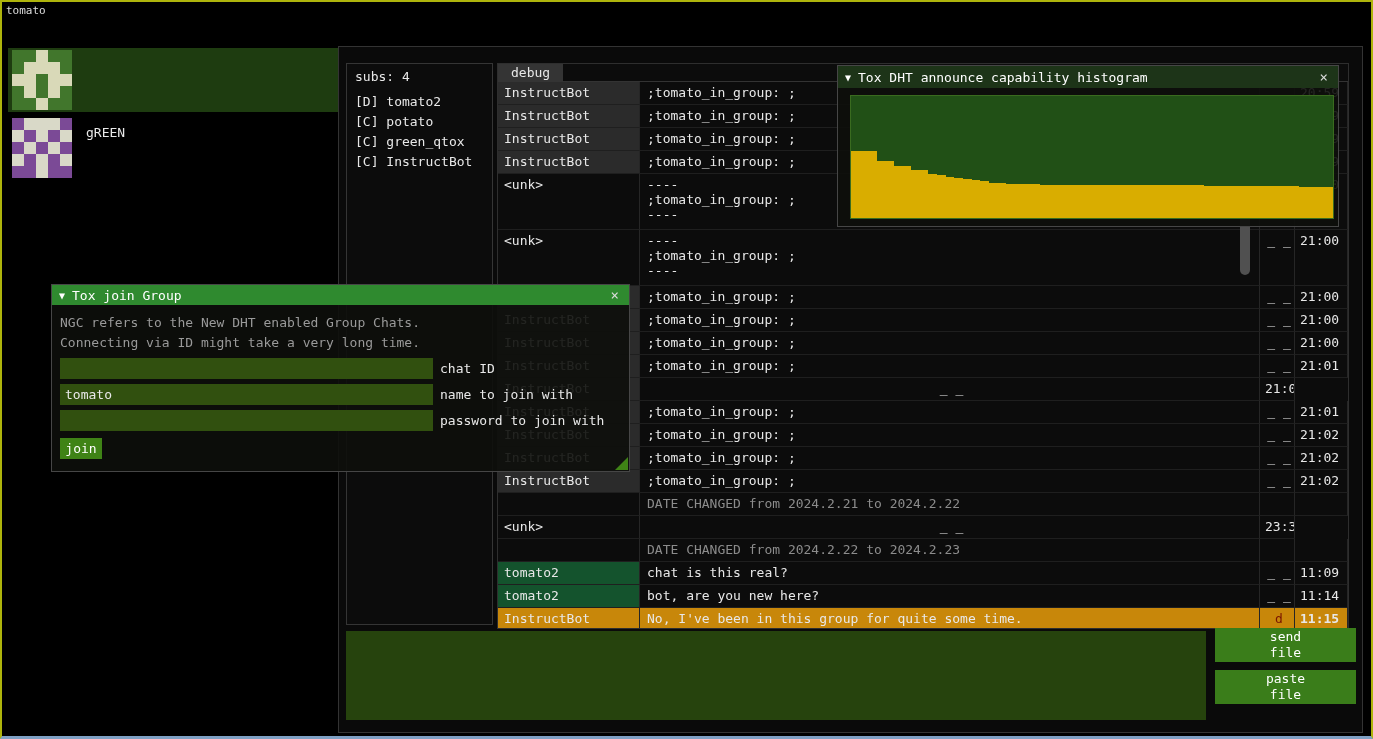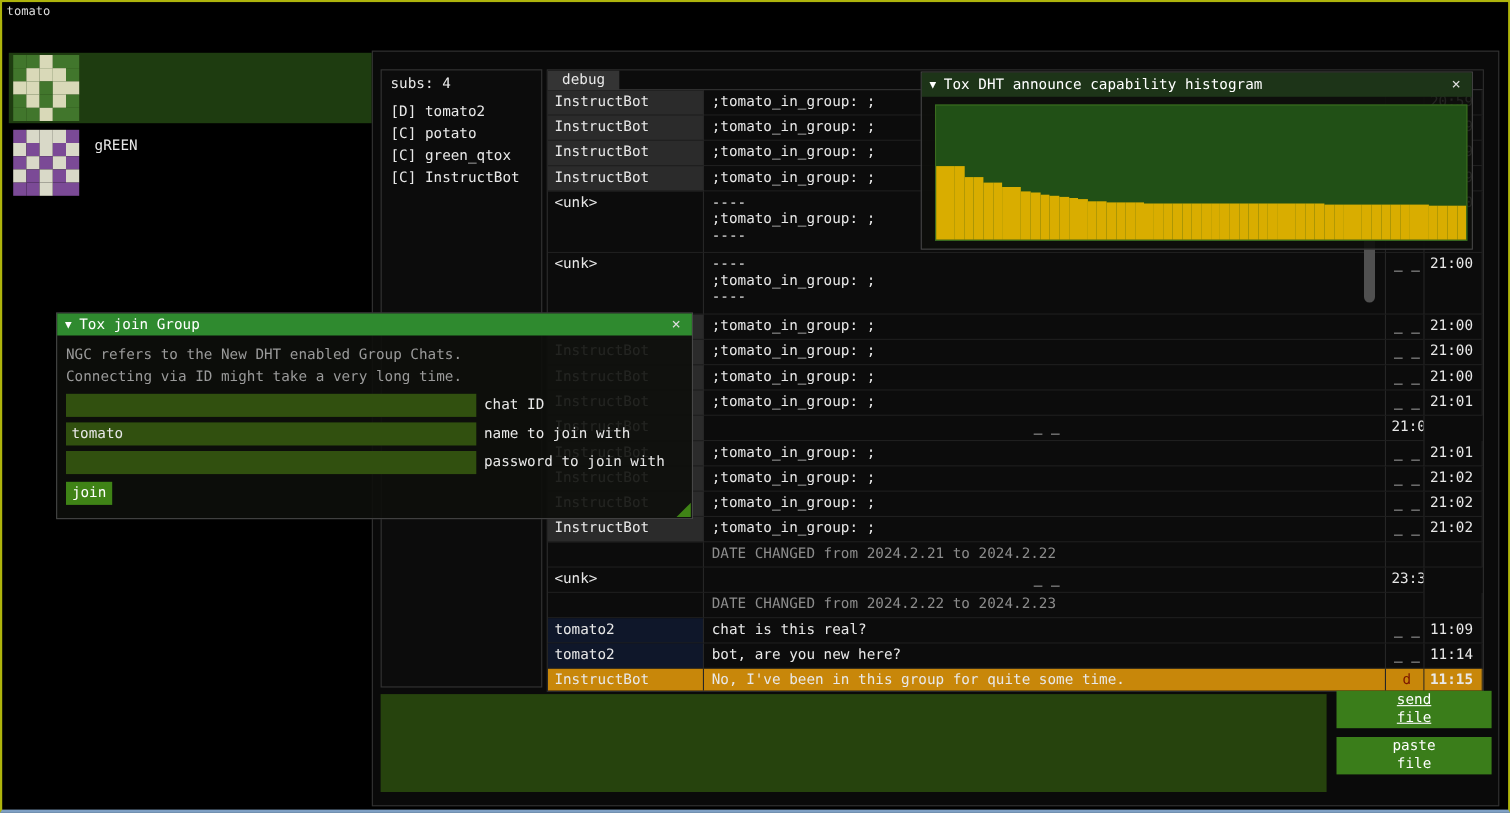--- a/index.html
+++ b/index.html
@@ -30,34 +30,34 @@
 
   .chat-panel { position:absolute; left:158px; top:16px; width:852px; height:566px; border:1px solid #2e2e2e; background:#0c0c0c; overflow:hidden; }
   .tabbar { height:18px; border-bottom:1px solid #333; }
   .tab { display:inline-block; height:18px; padding:1px 13px; background:#343434; }
   .message-list { position:absolute; left:0; top:18px; width:850px; bottom:0; overflow:hidden; }
   .crow { display:grid; grid-template-columns:142px 620px 35px 53px; height:23px; }
   .crow.multiline { height:56px; }
   .cell { border-right:1px solid #262626; border-bottom:1px solid #1f1f1f; padding-top:3px; overflow:hidden; }
   .sender { padding-left:6px; white-space:pre; }
   .sender.bot { background:#2b2b2b; }
-  .sender.self { background:#0f172a; }
+  .sender.self { background:#14532d; }
   .msg { padding-left:7px; white-space:pre-line; }
   .flags { padding-left:4px; white-space:pre;text-align:center; }
   .time { padding-left:5px; white-space:pre; }
   .crow.system .msg { color:#8c8c8c; }
   .crow.highlight .cell { background:#c8870a; }
   .crow.highlight .flags { color:#7a1500; }
   .crow.highlight .time { font-weight:bold; }
 
   .scroll-thumb { position:absolute; left:1238px; top:168px; width:10px; height:105px; background:#505050; border-radius:5px; z-index:5; }
 
   .chat-input { position:absolute; left:7px; top:584px; width:860px; height:89px; background:#26430d; border:none; outline:none; resize:none; color:#e8e8e8; font-family:inherit; font-size:inherit; padding:4px 6px; }
   .file-btn { position:absolute; left:876px; width:141px; height:34px; background:#3a7d1a; border:none; color:#fff; font-family:inherit; font-size:13px; line-height:16px; white-space:pre-line; text-align:center; }
-  .file-btn.send { top:581px;text-decoration:underline; }
+  .file-btn.send { top:581px; }
   .file-btn.paste { top:623px; }
 
   
   .fwindow { position:absolute; background:rgba(13,14,11,0.9); border:1px solid #464646; }
   .fwindow-title { display:flex; align-items:center; gap:7px; padding:0 7px; color:#fff; }
   .collapse-arrow { font-size:10px; }
   .close-btn { margin-left:auto; font-size:14px; padding:0 3px; color:#ddd; }
 
   .join-window { left:49px; top:282px; width:579px; height:188px; z-index:30; }
   .join-window .fwindow-title { height:20px; background:#2f8a2f; }

